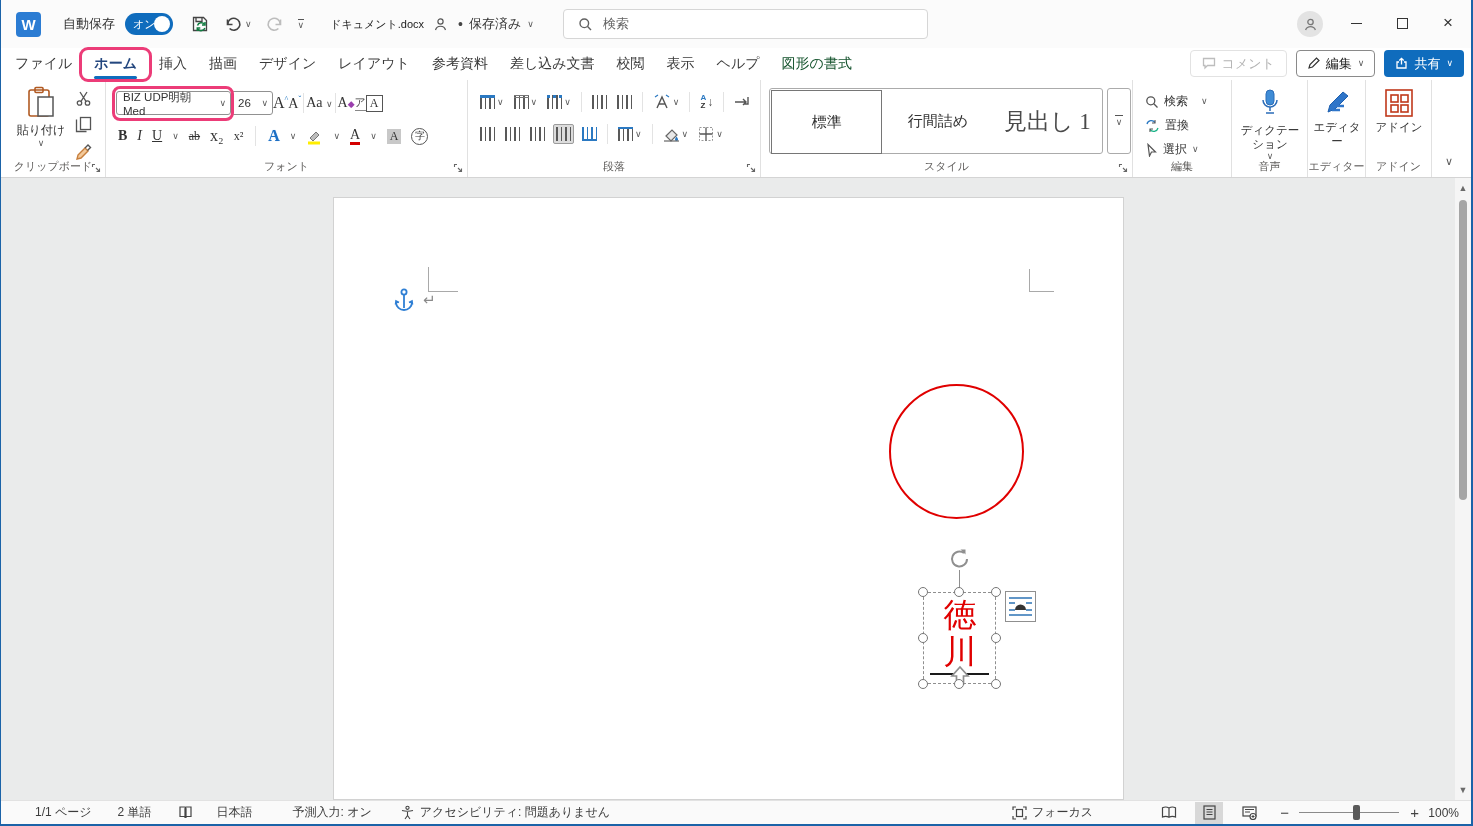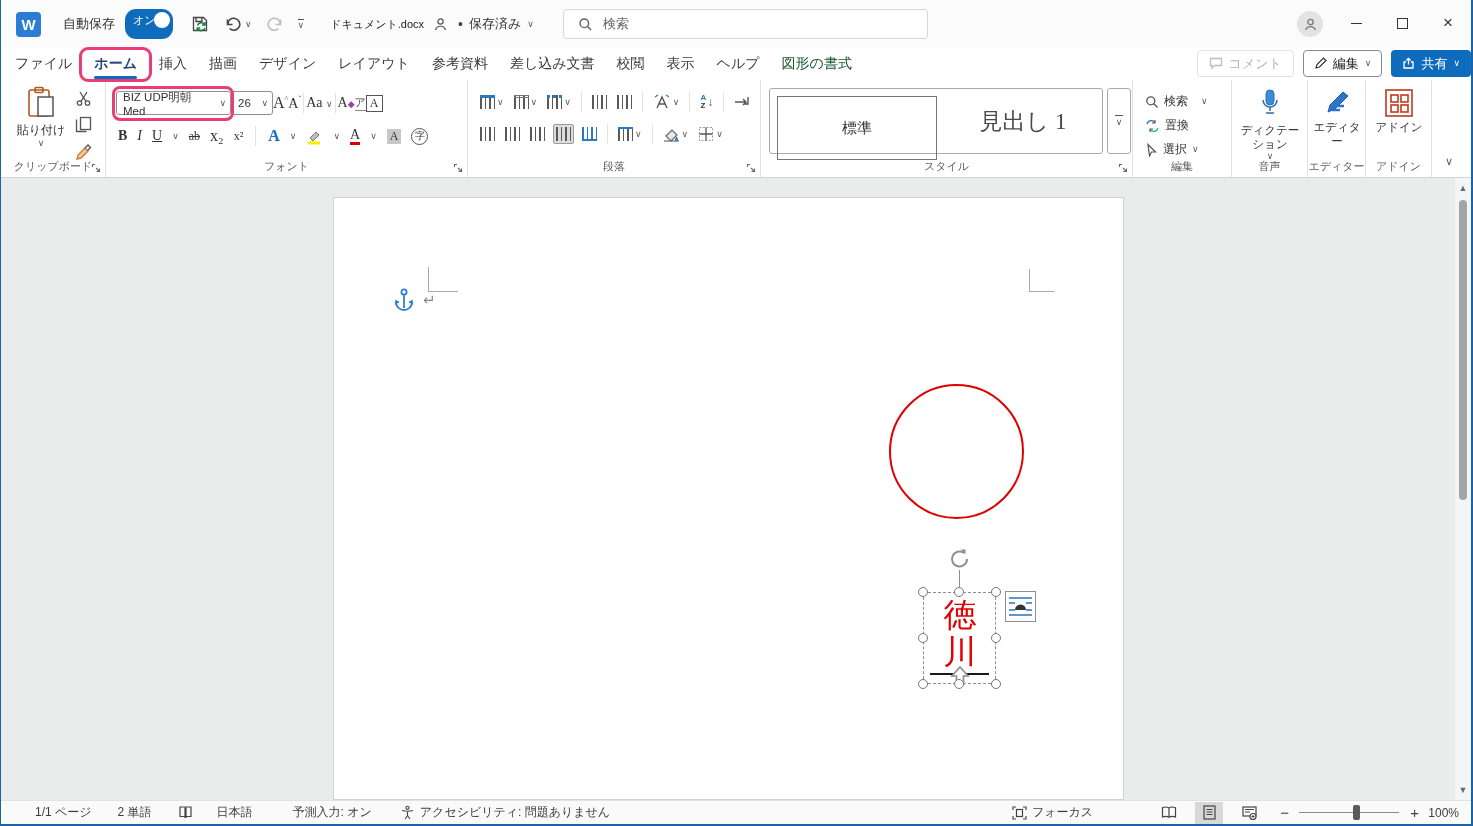--- a/index.html
+++ b/index.html
@@ -7,21 +7,21 @@
   body { font-family:"Liberation Sans","DejaVu Sans",sans-serif; color:#333; background:#fff; position:relative;
          border-right:2px solid #1b63a8; border-left:1px solid #1b63a8; border-bottom:2px solid #1b63a8; }
   .abs { position:absolute; }
   svg { display:block; }
   .chev { font-size:9px; color:#5a5a5a; line-height:1; }
 
   
   .titlebar { position:absolute; left:0; top:0; width:100%; height:48px; background:#fbfbfb; display:flex; align-items:center; }
   .word-logo { width:25px; height:25px; margin-left:15px; border-radius:4px; background:#2b7cd3; color:#fff; font-weight:bold; font-size:15px; display:flex; align-items:center; justify-content:center; }
   .autosave-label { font-size:13px; margin-left:22px; color:#333; }
-  .toggle { margin-left:10px; width:48px; height:30px; border-radius:11px; background:#0f6cbd; position:relative; }
+  .toggle { margin-left:10px; width:48px; height:22px; border-radius:11px; background:#0f6cbd; position:relative; }
   .toggle span { position:absolute; left:8px; top:4px; color:#fff; font-size:11px; }
   .toggle i { position:absolute; right:3px; top:3px; width:16px; height:16px; background:#fff; border-radius:50%; }
   .qat { display:flex; align-items:center; margin-left:18px; gap:14px; }
   .doc-title { font-size:11px; margin-left:26px; color:#222; }
   .saved { font-size:13px; color:#333; display:flex; align-items:center; gap:6px; margin-left:10px; }
   .dot { color:#444; font-size:14px; }
   .searchbox { position:absolute; left:562px; top:9px; width:365px; height:30px; background:#fff; border:1px solid #d6d6d6; border-radius:4px; display:flex; align-items:center; padding-left:14px; gap:10px; }
   .searchbox span { color:#616161; font-size:13px; }
   .avatar { position:absolute; right:148px; top:11px; width:26px; height:26px; border-radius:50%; background:#e3e3e3; display:flex; align-items:center; justify-content:center; }
   .winbtn { position:absolute; top:0; width:46px; height:46px; display:flex; align-items:center; justify-content:center; color:#333; font-size:15px; }
@@ -29,21 +29,21 @@
   .maxbox { width:11px; height:11px; border:1.3px solid #333; }
   .minline { width:11px; border-top:1.4px solid #333; display:inline-block; }
 
   
   .tabsrow { position:absolute; left:0; top:48px; width:100%; height:32px; background:#fff; display:flex; align-items:center; }
   .tab { font-size:14px; color:#3b3b3b; padding:0 10px; height:32px; display:flex; align-items:center; position:relative; margin:0 1px; }
   .tab.sel { font-weight:bold; color:#24477f; }
   .tab.sel::after { content:""; position:absolute; left:10px; right:10px; bottom:1px; height:3px; background:#0f6cbd; border-radius:2px; }
   .tab.contextual { color:#14532d; }
   .annot-home::before { content:""; position:absolute; left:-5px; right:-5px; top:-1px; bottom:-2px; border:3px solid #ec3c78; border-radius:9px; pointer-events:none; z-index:5; }
-  .topbtns { position:absolute; right:0; top:50px; display:flex; align-items:center; gap:9px; }
+  .topbtns { position:absolute; right:7px; top:50px; display:flex; align-items:center; gap:9px; }
   .btn-comment { border:1px solid #e2e2e2; color:#b4b4b4; border-radius:4px; height:27px; padding:0 11px; display:flex; align-items:center; gap:6px; font-size:13px; }
   .btn-edit { border:1px solid #8a8a8a; color:#222; border-radius:4px; height:27px; padding:0 10px; display:flex; align-items:center; gap:6px; font-size:13px; background:#fff; }
   .btn-share { background:#0f6cbd; color:#fff; border-radius:4px; height:27px; padding:0 11px; display:flex; align-items:center; gap:6px; font-size:13px; }
   .btn-share .chev { color:#fff; }
 
   
   .ribbon { position:absolute; left:0; top:80px; width:100%; height:98px; background:#fff; border-bottom:1px solid #d4d4d4; display:flex; }
   .rgroup { position:relative; border-right:1px solid #e1e1e1; height:100%; flex:none; }
   .rlabel { position:absolute; bottom:3px; left:0; right:0; text-align:center; font-size:11px; color:#5f5d5b; }
   .launcher { position:absolute; bottom:4px; right:4px; }
@@ -374,22 +374,25 @@
     <span class="launcher">
       <svg width="10" height="10" viewBox="0 0 10 10" fill="none">
           <path d="M1.5 4V1.5H4M5 5l3.5 3.5M8.5 5.5v3h-3" stroke="#666" stroke-width="1.1"></path>
         </svg>
     </span>
   </div>
 
   <div class="rgroup" style="width:372px">
     <div class="rrow abs" style="left:8px;top:8px;gap:0">
       <div class="gallery">
-        <div class="stylecard" style="border:1px solid #767676;margin:7px">
+        <div class="stylecard" style="border:1px solid #767676;margin:1px">
           <span style="font-size:15px;color:#333">標準</span>
+        </div>
+        <div class="stylecard">
+          <span style="font-size:15px;color:#333">行間詰め</span>
         </div>
         <div class="stylecard">
           <span style="font-family:'Liberation Serif','DejaVu Serif',serif;font-size:23px;color:#4a4a4a">見出し 1</span>
         </div>
       </div>
       <div class="morebar">
           <i></i>
           <span class="chev">∨</span>
         </div>
     </div>

